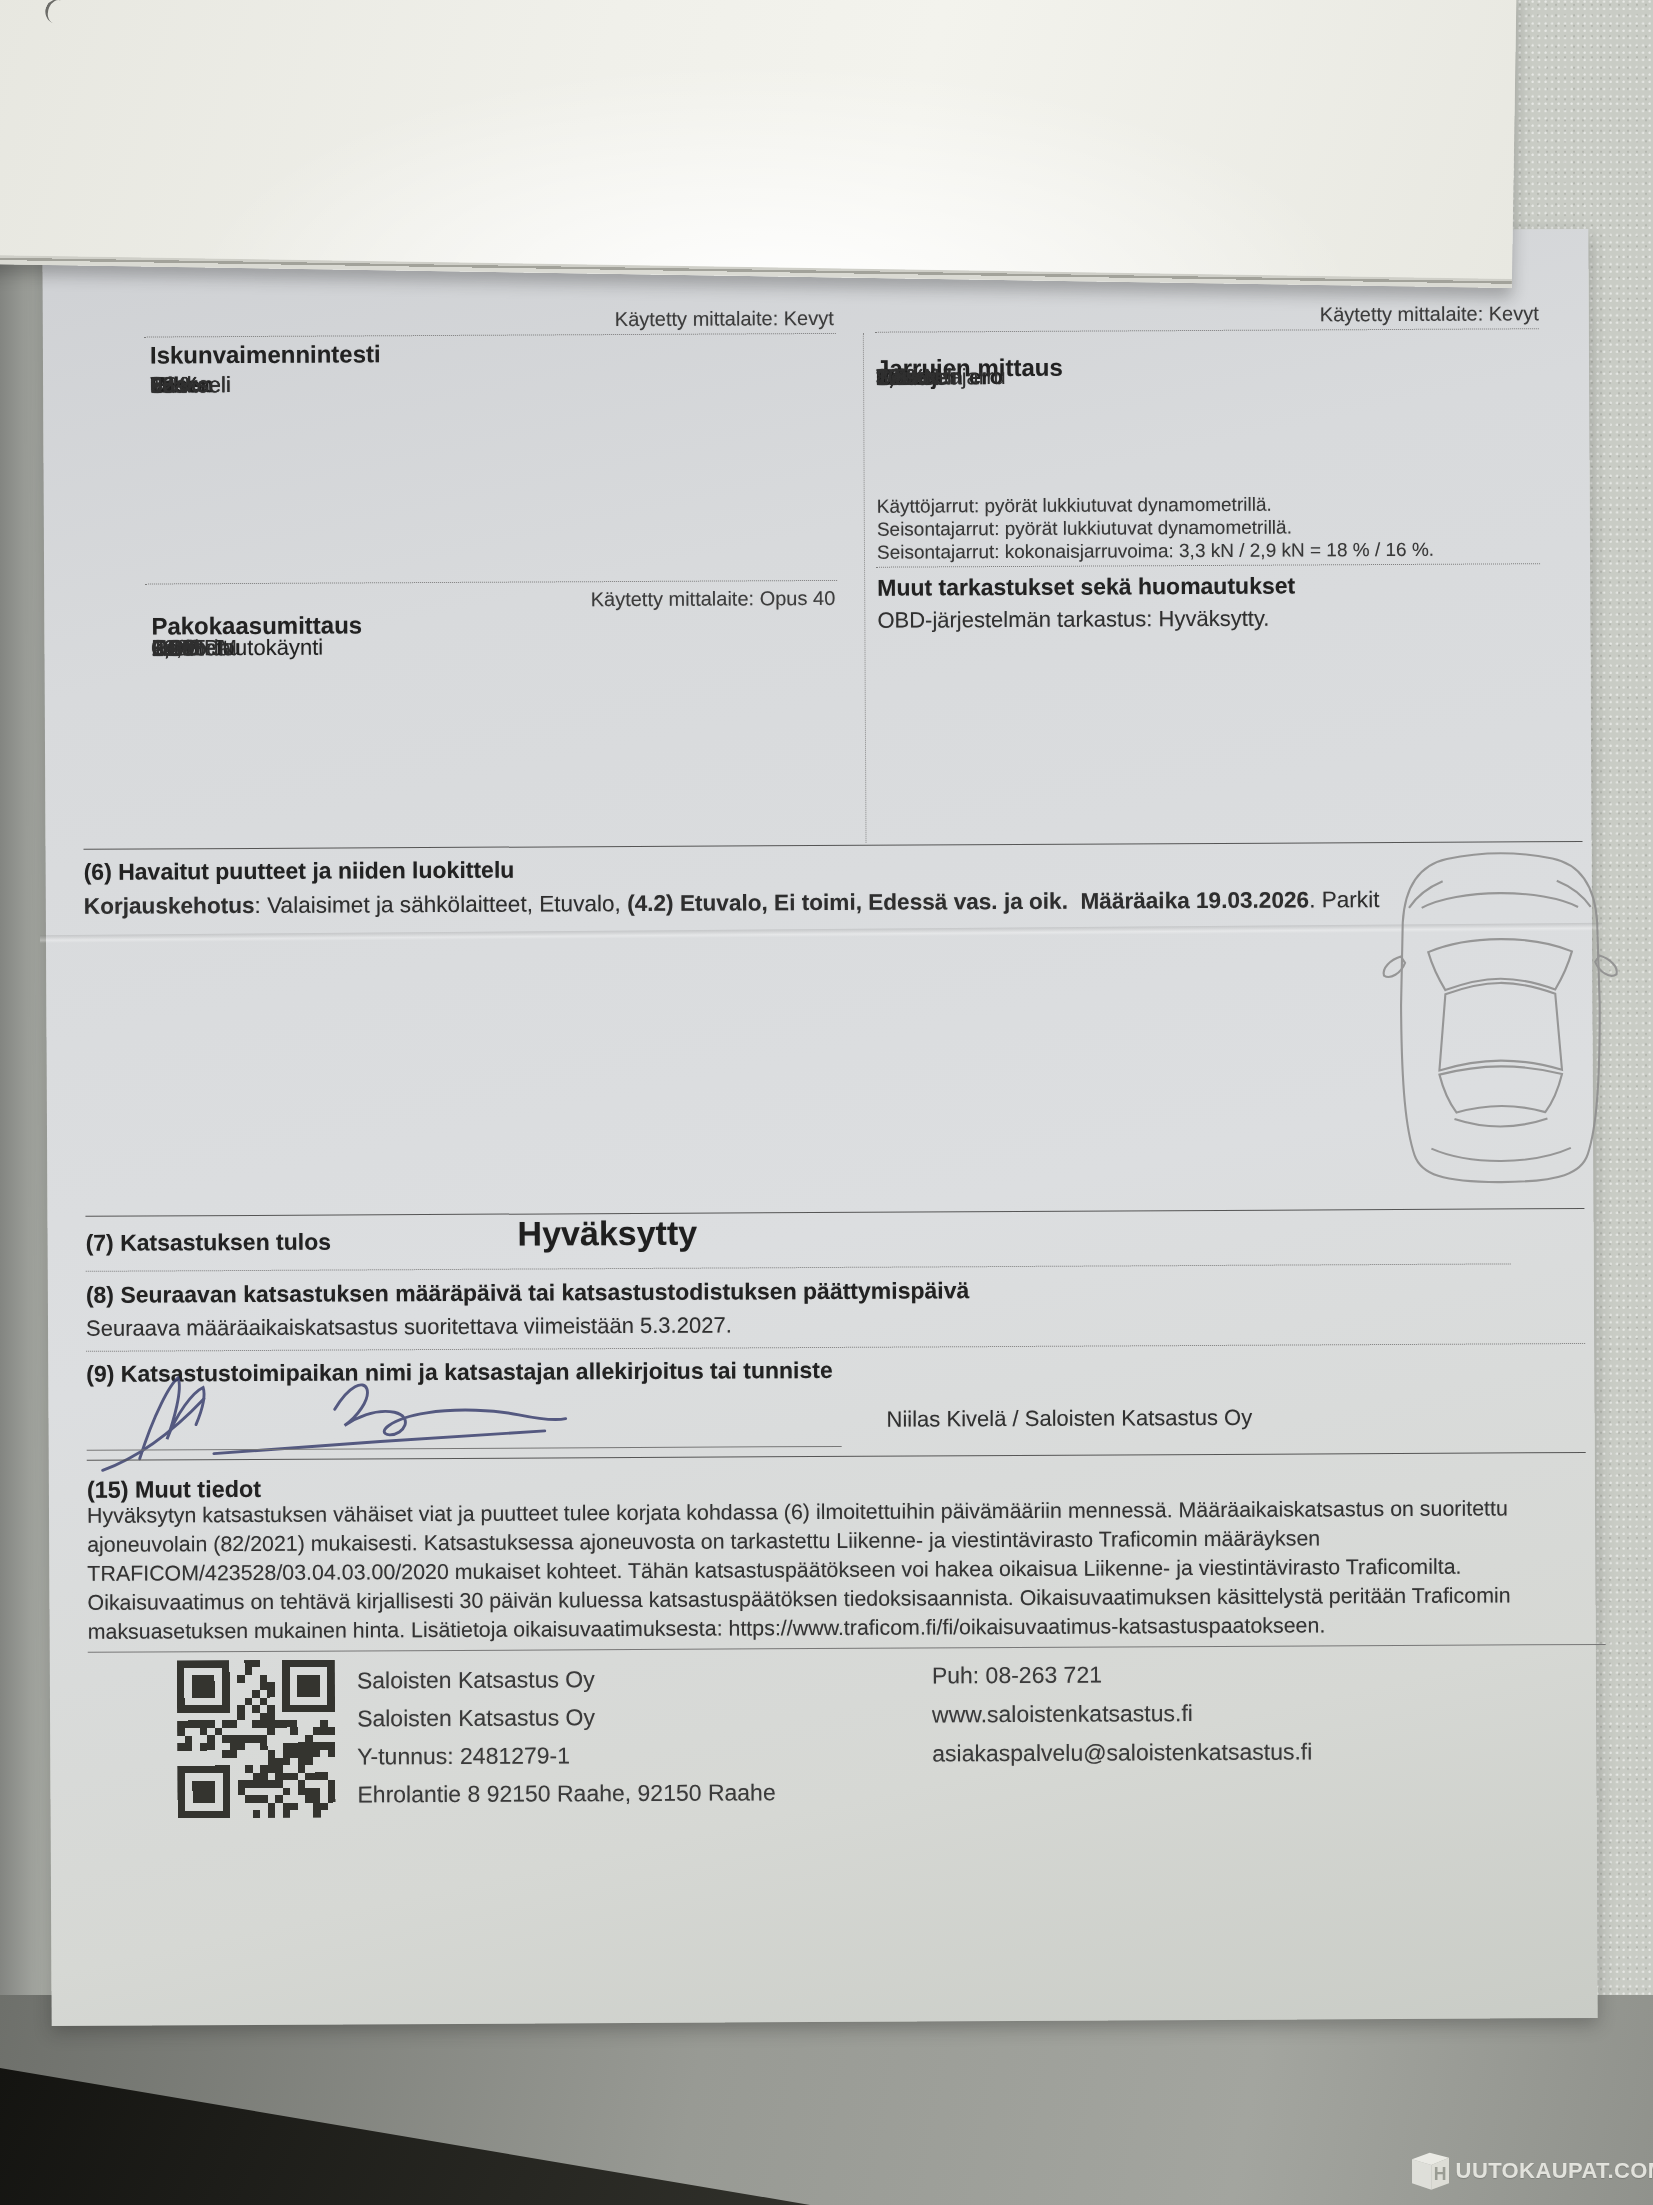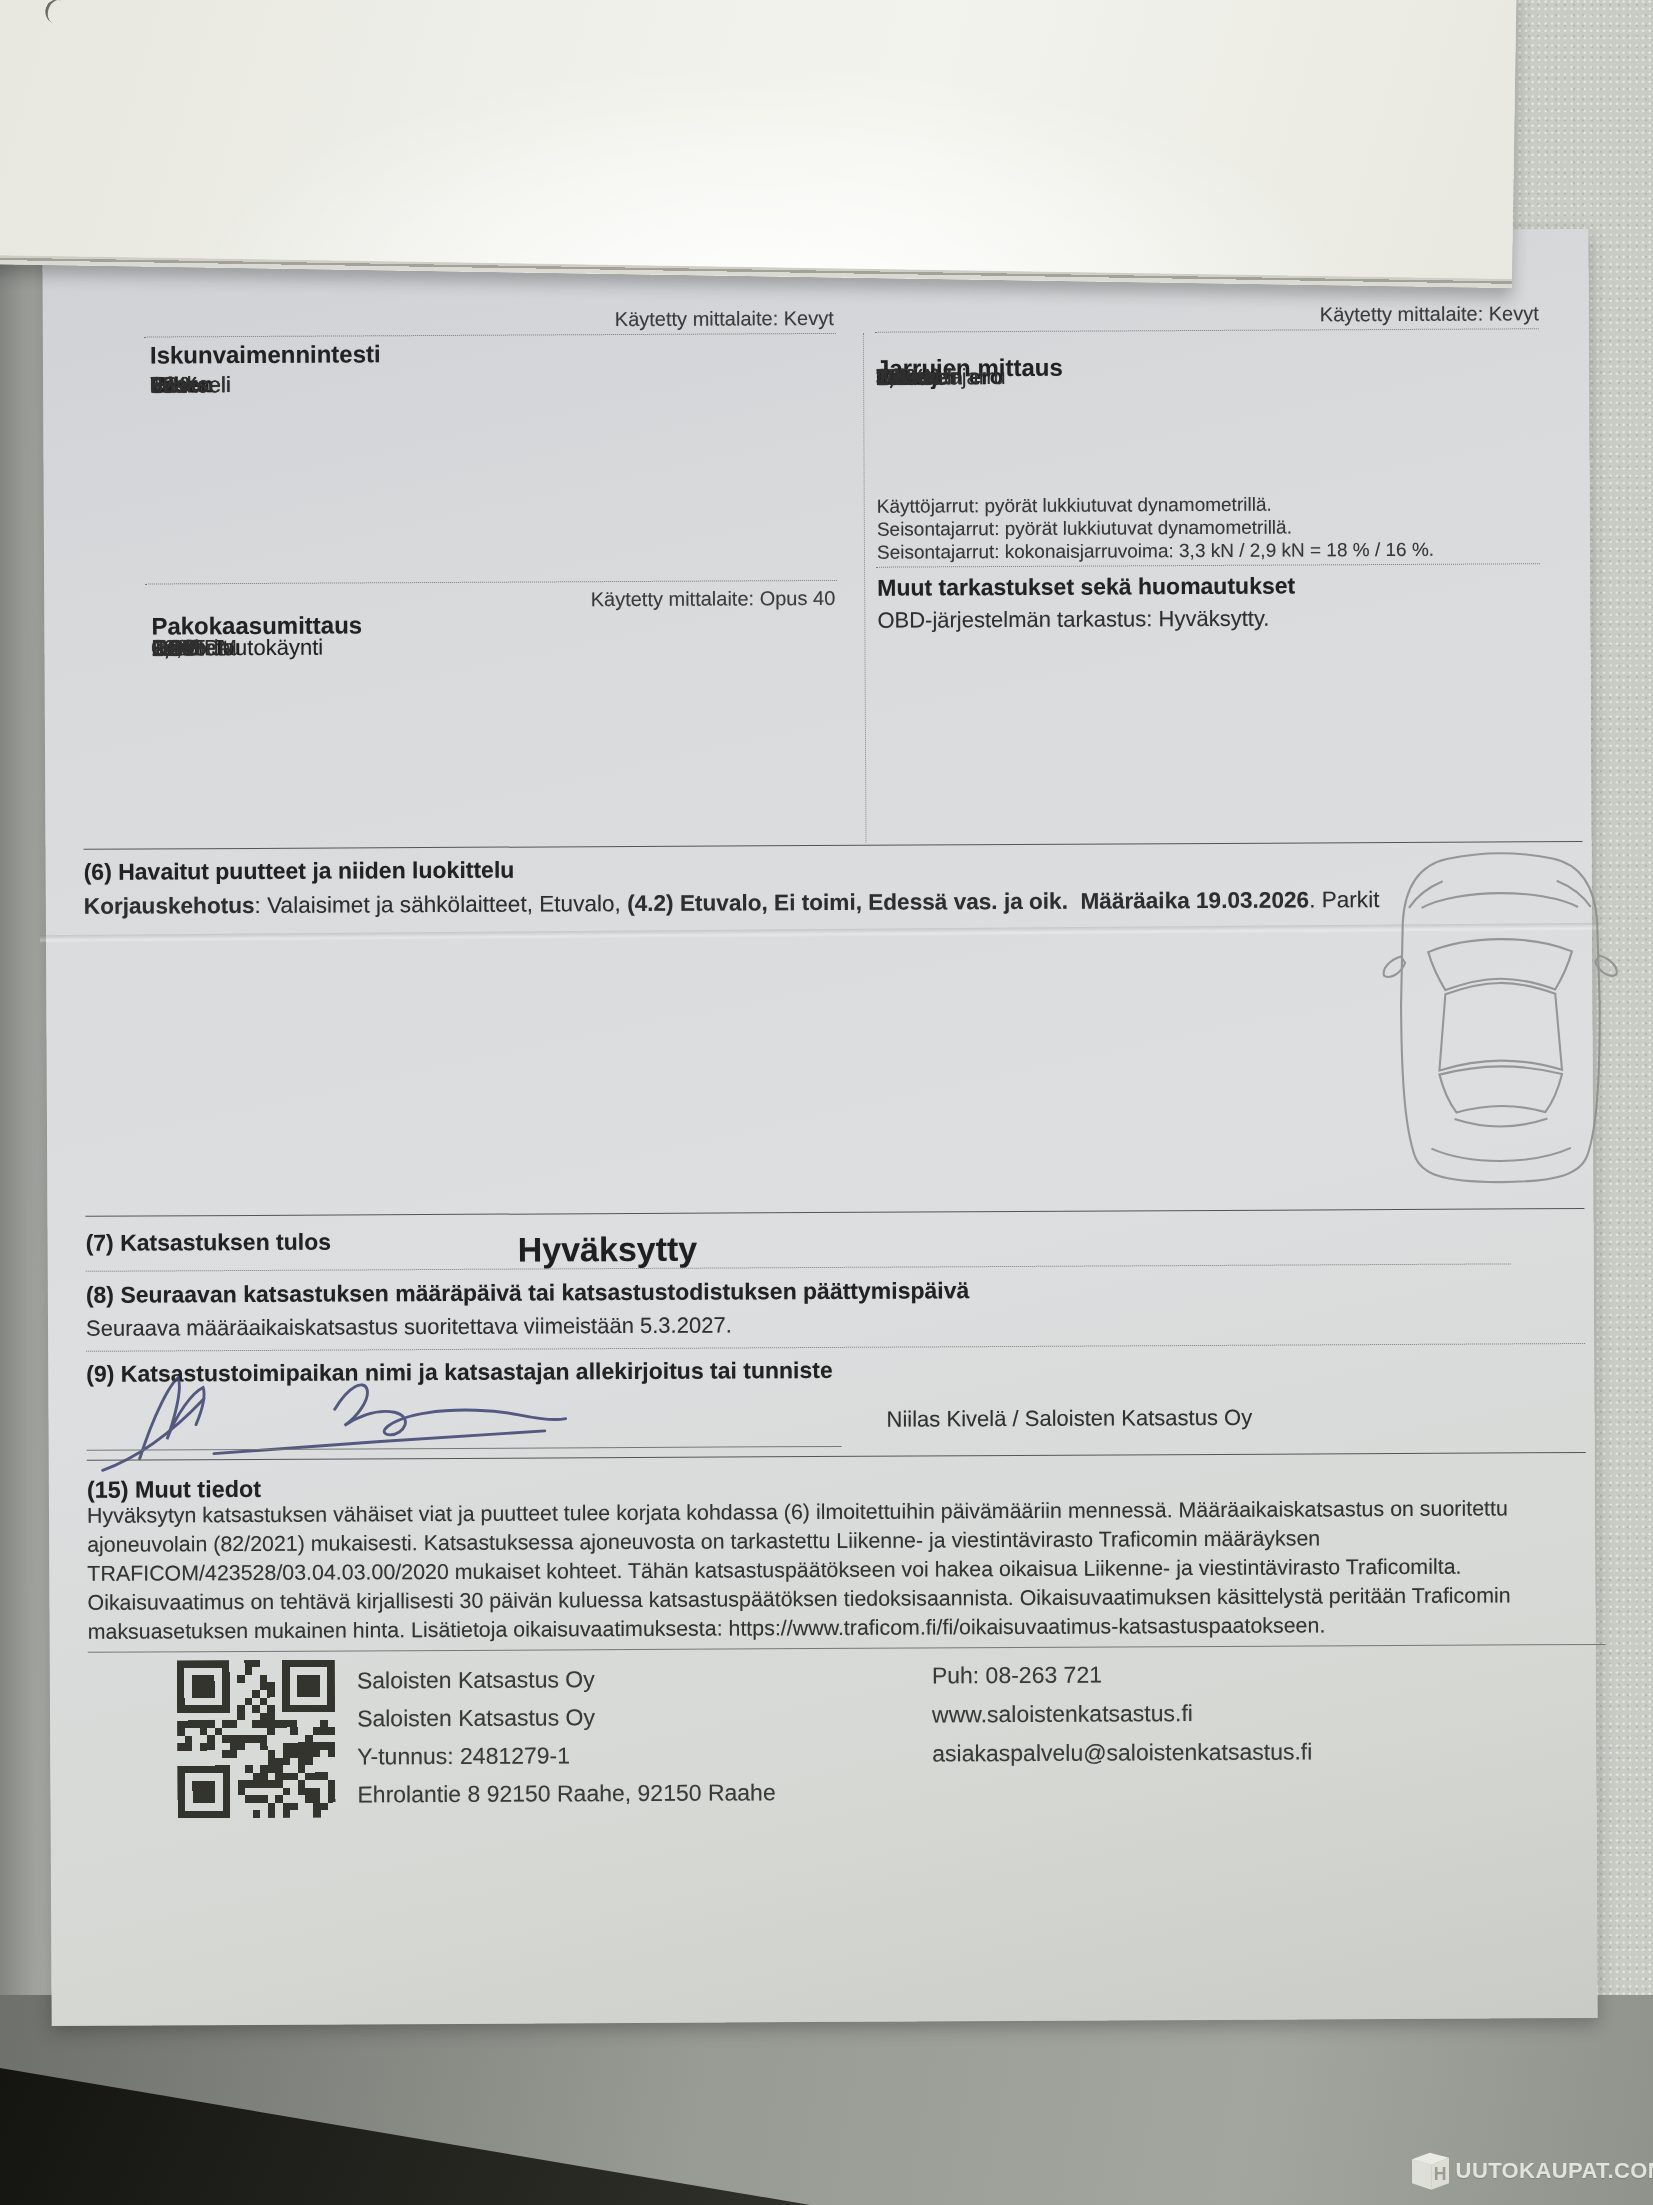--- a/index.html
+++ b/index.html
@@ -72,21 +72,21 @@
   .s6-title{left:38px;top:622px;}
   .s6-body{left:38px;top:654px;width:1357px;line-height:32px;font-size:22.6px;white-space:pre-wrap;}
   .s6-body b,.s6-body span{position:static;}
   .crease{left:-6.5px;top:696px;width:1562px;height:8px;
     background:linear-gradient(180deg,rgba(110,110,110,.20),rgba(255,255,255,.30) 65%,rgba(255,255,255,0));
     transform:rotate(-0.15deg);}
   .car-box{left:1323px;top:606px;width:262px;height:370px;}
   .car-box svg{position:static;}
   .line7{left:38px;top:979px;width:1499px;border-top-width:1.2px;}
   .s7-title{left:38px;top:993px;}
-  .s7-result{left:470px;top:980px;font-size:34px;font-weight:700;color:#1f1f1f;margin-top:16px;}
+  .s7-result{left:470px;top:980px;font-size:34px;font-weight:700;color:#1f1f1f;}
   .dot7{left:38px;top:1034px;width:1425px;}
   .s8-title{left:38px;top:1045px;}
   .s8-body{left:38px;top:1079px;}
   .dot8{left:38px;top:1114px;width:1499px;}
   .s9-title{left:38px;top:1124px;}
   .sig-box{left:44px;top:1127px;width:759px;height:113px;}
   .sig-box svg{position:static;}
   .sig-line{left:38px;top:1213px;width:755px;}
   .staff{left:838px;top:1174px;}
   .line9{left:38px;top:1223px;border-top-width:1.2px;width:1499px;}

